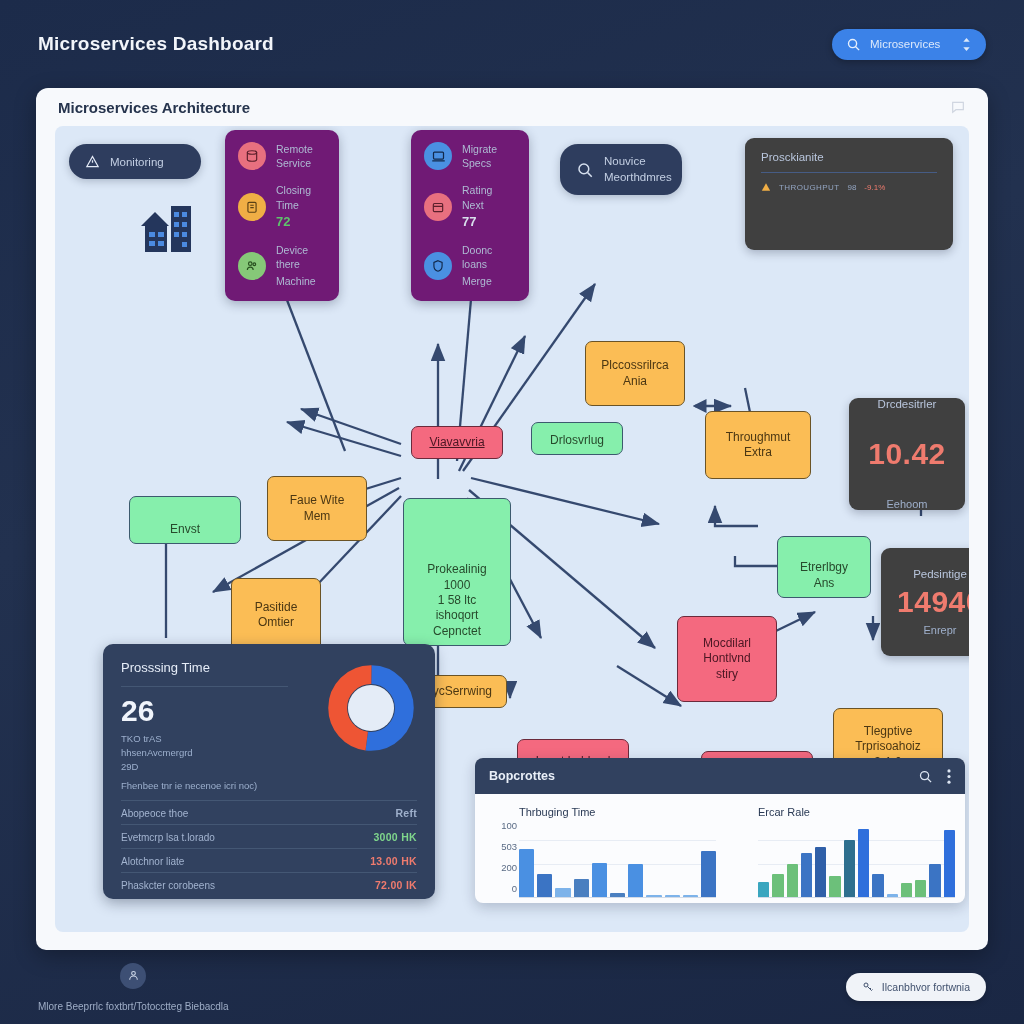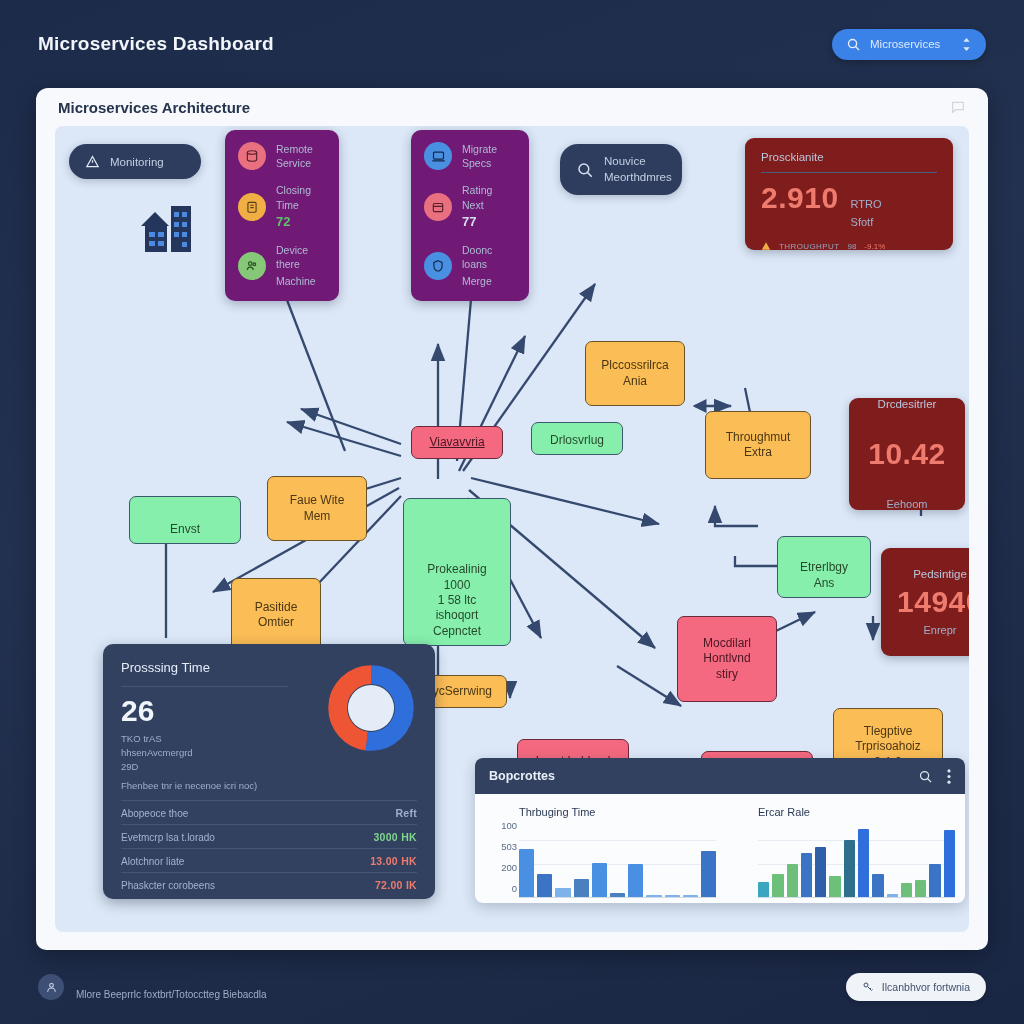--- a/index.html
+++ b/index.html
@@ -60,21 +60,21 @@
     text-align: center; line-height: 1.28; padding: 6px 8px;
     font-size: 12px; z-index: 4;
   }
   .node .ln { display: block; white-space: nowrap; }
   .node.green  { background: #86efac; border-color: #3c5a6e; color: #274a2c; justify-content: flex-end; }
   .node.orange { background: #fbbd55; border-color: #6a5326; color: #4b3713; }
   .node.pink   { background: #f4697f; border-color: #6b2a3b; color: #4b1623; }
 
   
   .dcard {
-    position: absolute; background: #7f1d1d; border-radius: 9px; z-index: 5;
+    position: absolute; background: #404040; border-radius: 9px; z-index: 5;
     box-shadow: 0 3px 10px rgba(20,30,55,.28);
   }
   .dcard-title { color: #b9c6dd; font-size: 11.5px; }
   .dcard-num { font-size: 30px; font-weight: bold; color: #ef7b6e; letter-spacing: .5px; }
   .dcard-sub { color: #9fb0cc; font-size: 11px; }
 
   
   .pill {
     position: absolute; background: #2e3d5e; border-radius: 18px; z-index: 5;
     display: flex; align-items: center; gap: 10px; padding: 10px 16px;
@@ -134,21 +134,21 @@
   .gridl { position: absolute; left: 34px; right: 0; border-top: 1px solid #e7ecf4; }
   .xax { margin-left: 34px; display: flex; justify-content: space-around;
          font-size: 9.5px; color: #5a6b85; padding-top: 5px; }
 
   
   .footer {
     position: absolute; left: 0; bottom: 0; width: 1024px; height: 74px;
     display: flex; align-items: center; justify-content: space-between;
     padding: 0 38px;
   }
-  .foot-left { display: flex; align-items: flex-end; gap: 12px; }
+  .foot-left { display: flex; align-items: center; gap: 12px; flex-direction: column; }
   .avatar {
     width: 26px; height: 26px; border-radius: 50%; background: #3d4f74;
     display: flex; align-items: center; justify-content: center;
   }
   .foot-txt { color: #9eadc6; font-size: 10px; }
   .foot-btn {
     display: flex; align-items: center; gap: 8px;
     background: #f0f3f8; border-radius: 16px; padding: 8px 16px;
     color: #41516e; font-size: 10.5px;
     box-shadow: 0 2px 6px rgba(0,0,0,.2);
@@ -361,27 +361,20 @@
         </span>
         <span style="line-height:1.35;">
           <span class="blurtxt" style="display:block;">Nouvice</span>
           <span class="blurtxt">Meorthdmres</span>
         </span>
       </div>
 
       <div class="dcard" style="left:690px; top:12px; width:208px; height:112px; padding:13px 16px;">
         <div class="dcard-title blurtxt">Prosckianite</div>
         <div style="height:1px; background:#465c85; margin:9px 0 8px;"></div>
-        <div style="display:flex; align-items:baseline; gap:12px;">
-          <span class="dcard-num blurtxt">2.910</span>
-          <span style="line-height:1.3;">
-            <span class="dcard-sub blurtxt" style="display:block;">RTRO</span>
-            <span class="dcard-sub blurtxt">Sfotf</span>
-          </span>
-        </div>
         <div style="display:flex; align-items:center; gap:8px; margin-top:9px;">
           <span class="ic">
             <svg width="10" height="10" viewBox="0 0 24 24" fill="#f0ae45">
                 <path d="M12 3 L22 21 H2 Z"></path>
               </svg>
           </span>
           <span style="font-size:8px; color:#93a5c2; letter-spacing:.4px;" class="blurtxt">THROUGHPUT</span>
           <span style="font-size:8px; color:#93a5c2;" class="blurtxt">98</span>
           <span style="font-size:8px; color:#ef7b6e;" class="blurtxt">-9.1%</span>
         </div>

